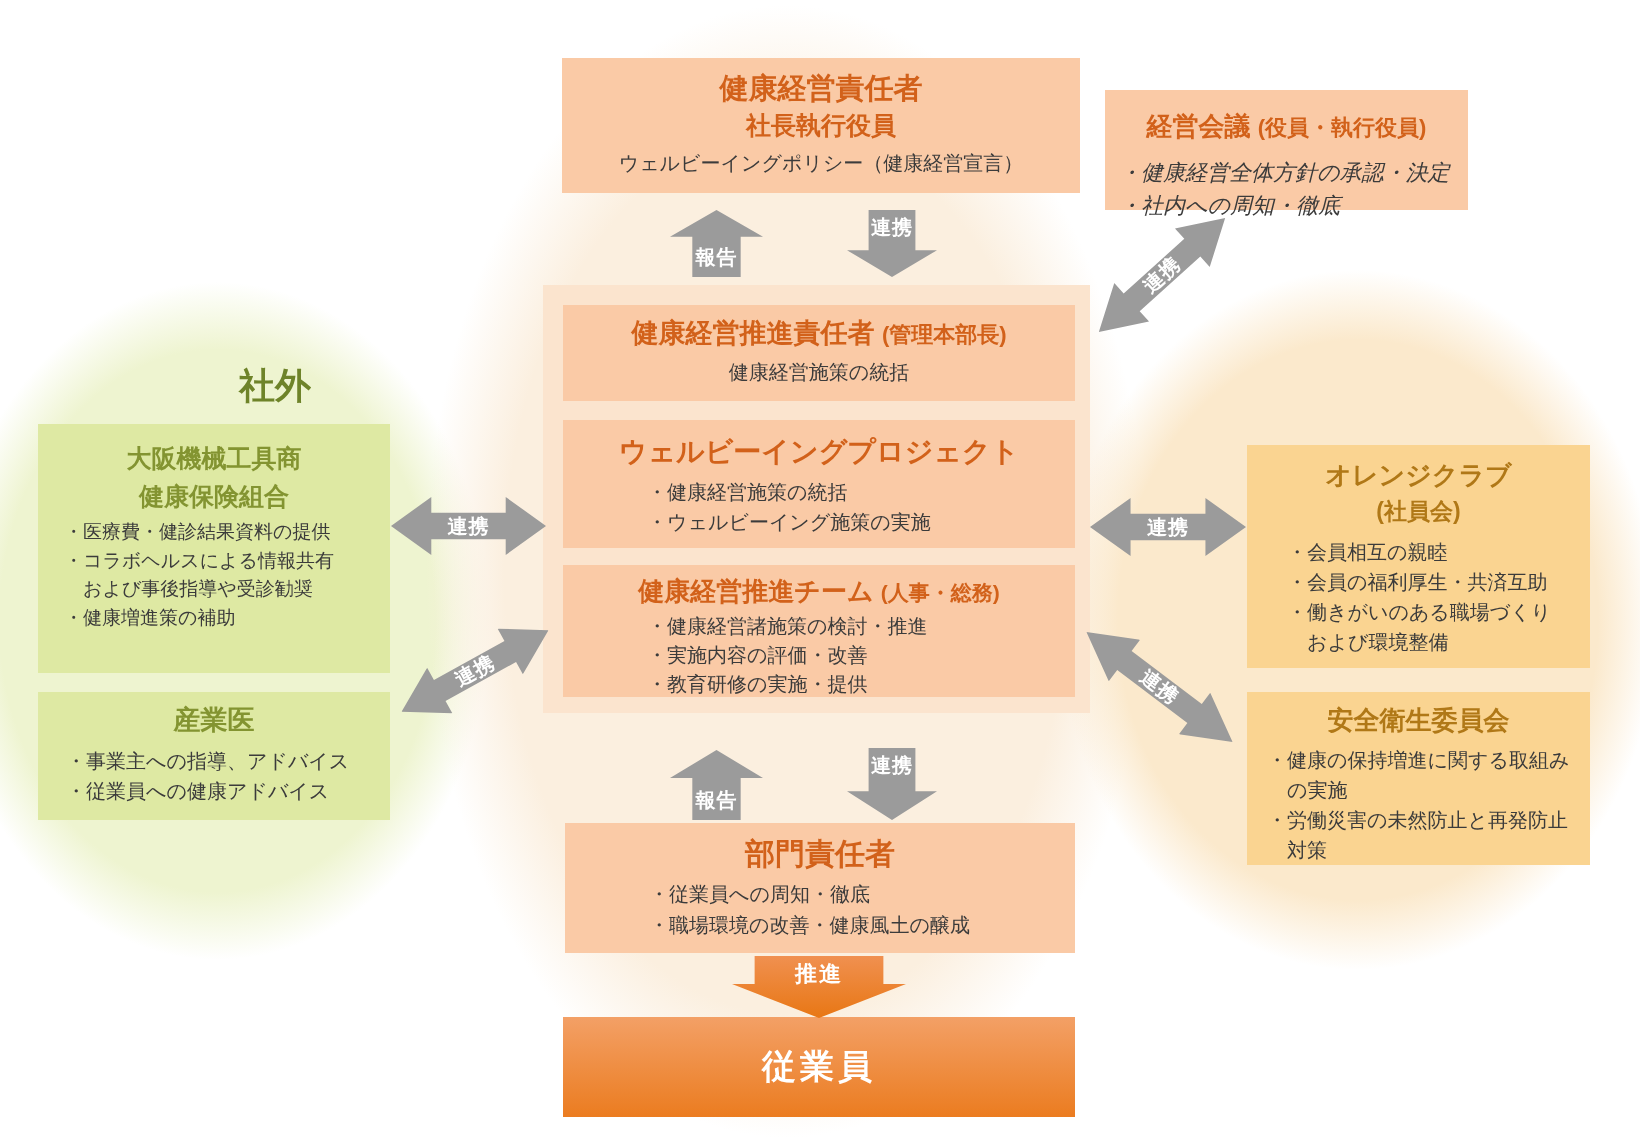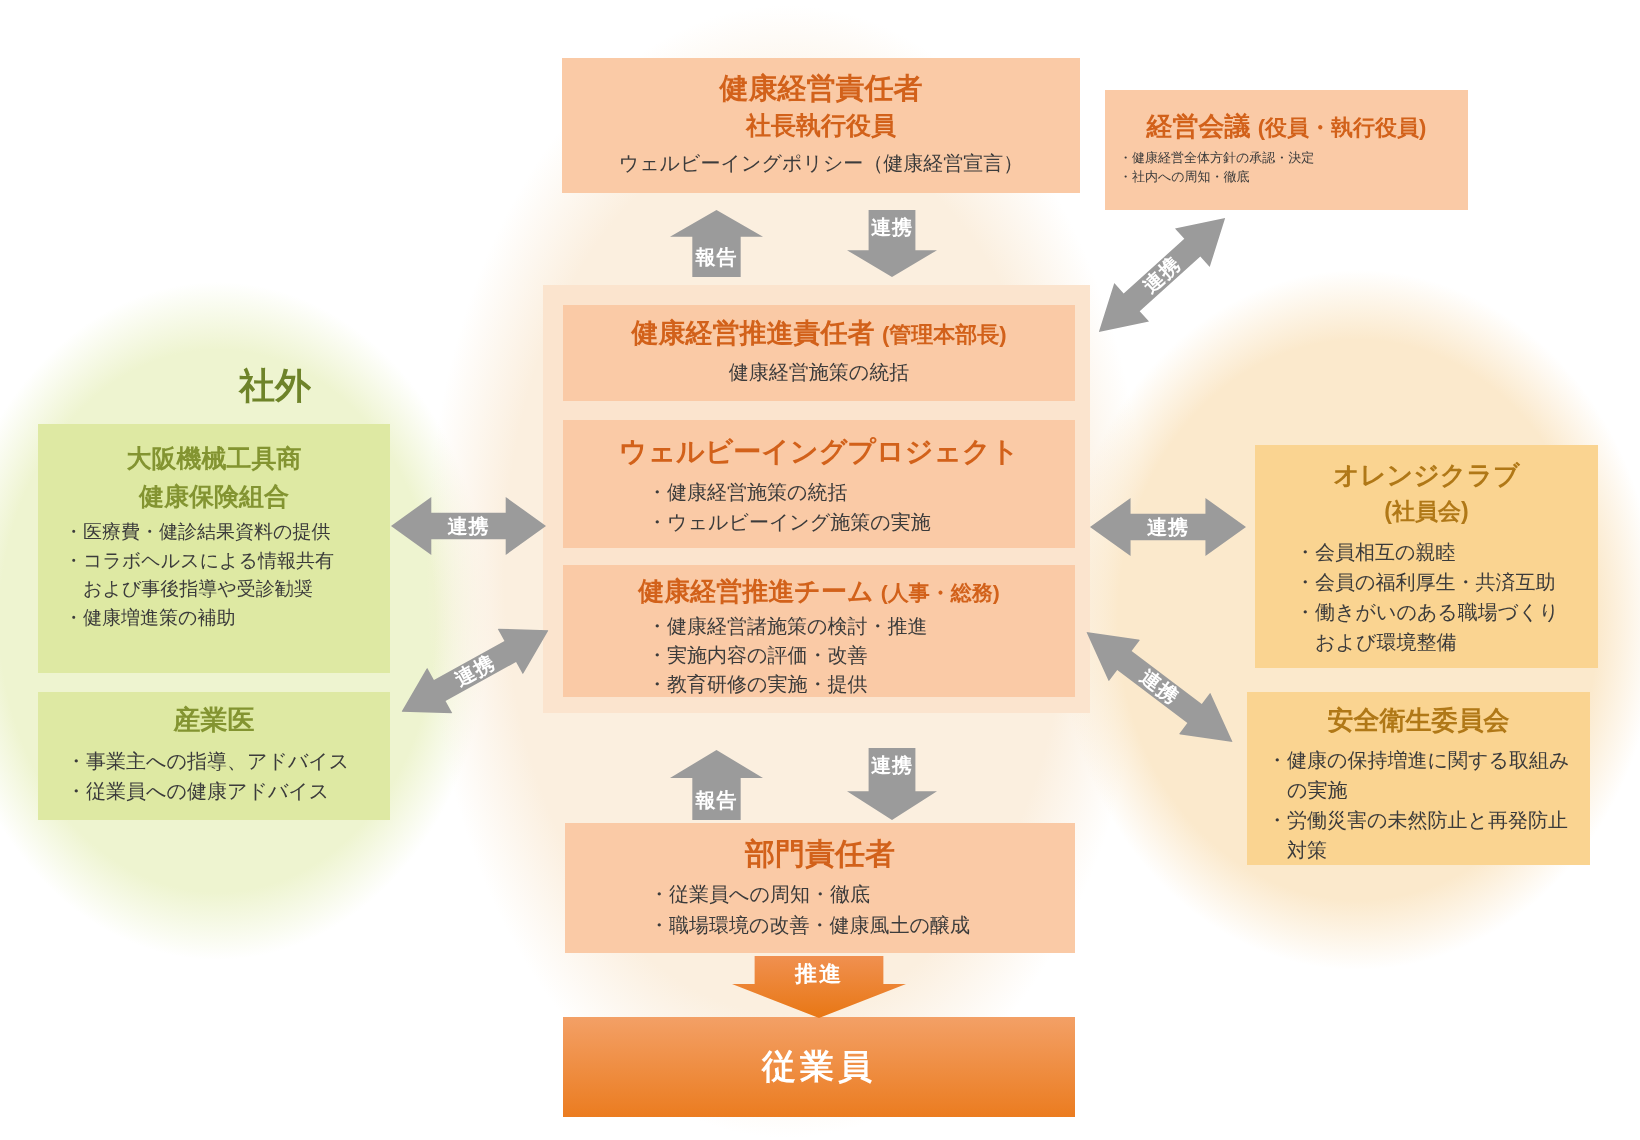--- a/index.html
+++ b/index.html
@@ -44,42 +44,42 @@
   .employees{background:linear-gradient(180deg,var(--bar-top,#F3A066),var(--bar-bottom,#EB7C20));
     display:flex;align-items:center;justify-content:center;color:#fff;font-size:34px;font-weight:bold;letter-spacing:4px;}
   
   .top-exec{padding-top:12px;}
   .top-exec .t1{font-size:29px;}
   .top-exec .t2{font-size:25px;margin-top:4px;}
   .top-exec .t3{font-size:20px;margin-top:8px;}
   .board{padding:20px 10px 0 10px;}
   .board .ttl{font-size:26px;}
   .board .sfx{font-size:22px;color:var(--orange-accent,#D2611A);}
-  .board .bullets{font-size:13px;line-height:1.5;margin-top:5px;padding-left:4px;}
+  .board .bullets{font-size:22px;line-height:1.5;margin-top:13px;padding-left:4px;font-style:italic;}
   .box1{padding-top:12px;}
   .box1 .ttl{font-size:27px;}
   .box1 .sfx{font-size:22px;color:var(--orange-accent,#D2611A);}
   .box1 .note{font-size:20px;margin-top:8px;}
   .box2{padding-top:14px;}
   .box2 .ttl{font-size:28px;}
   .box2 .bullets{font-size:20px;line-height:1.5;margin-top:8px;padding-left:84px;}
   .box3{padding-top:10px;}
   .box3 .ttl{font-size:26px;}
   .box3 .sfx{font-size:21px;color:var(--orange-accent,#D2611A);}
   .box3 .bullets{font-size:20px;line-height:1.45;margin-top:4px;padding-left:84px;}
   .dept{padding-top:12px;}
   .dept .ttl{font-size:30px;}
   .dept .bullets{font-size:20px;line-height:1.55;margin-top:6px;padding-left:84px;}
   .insurance{padding-top:16px;}
   .insurance .ttl{font-size:25px;line-height:1.5;}
   .insurance .bullets{font-size:19px;line-height:1.5;margin-top:3px;padding-left:26px;}
   .doctor{padding-top:12px;}
   .doctor .ttl{font-size:27px;}
   .doctor .bullets{font-size:20px;line-height:1.5;margin-top:8px;padding-left:28px;}
-  .oclub{padding-top:14px;margin-left:8px;}
+  .oclub{padding-top:14px;}
   .oclub .ttl{font-size:26px;}
   .oclub .sub{font-size:23px;font-weight:bold;text-align:center;margin-top:4px;}
   .oclub .bullets{font-size:20px;line-height:1.5;margin-top:10px;padding-left:40px;}
   .safety{padding-top:12px;}
   .safety .ttl{font-size:26px;}
   .safety .bullets{font-size:20px;line-height:1.5;margin-top:8px;padding-left:20px;}
 </style>
 </head>
 <body>
 

